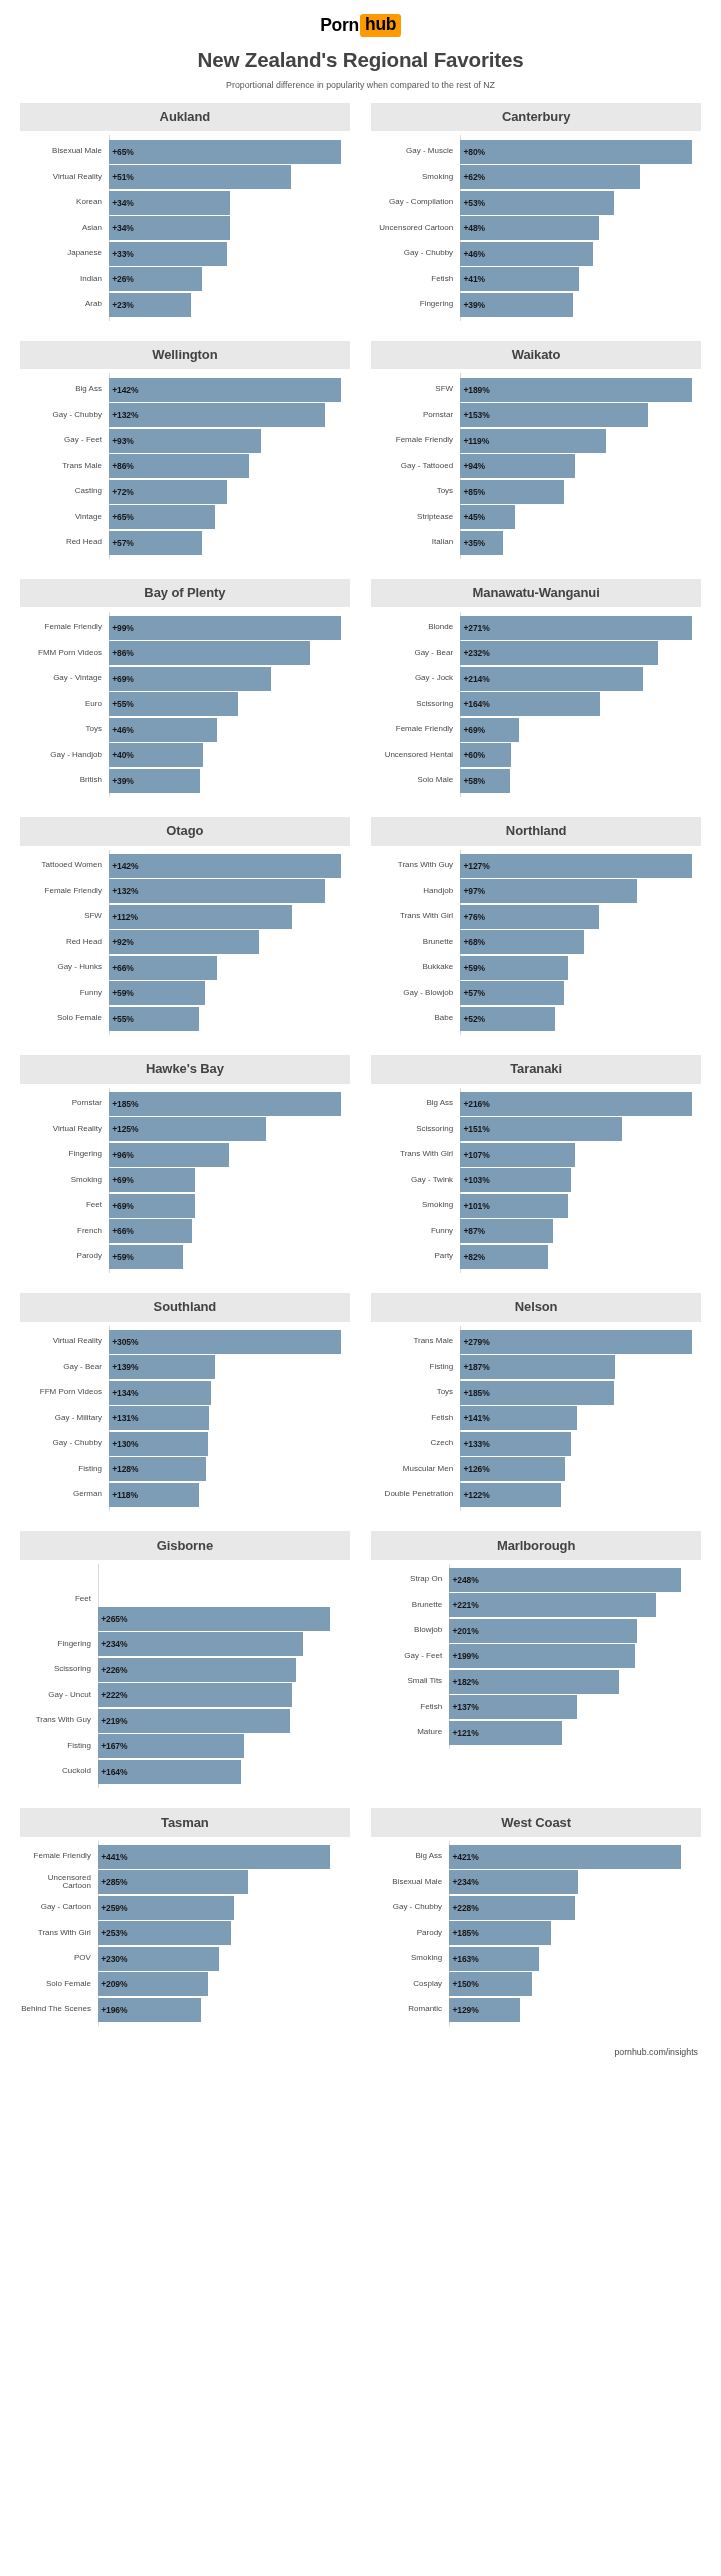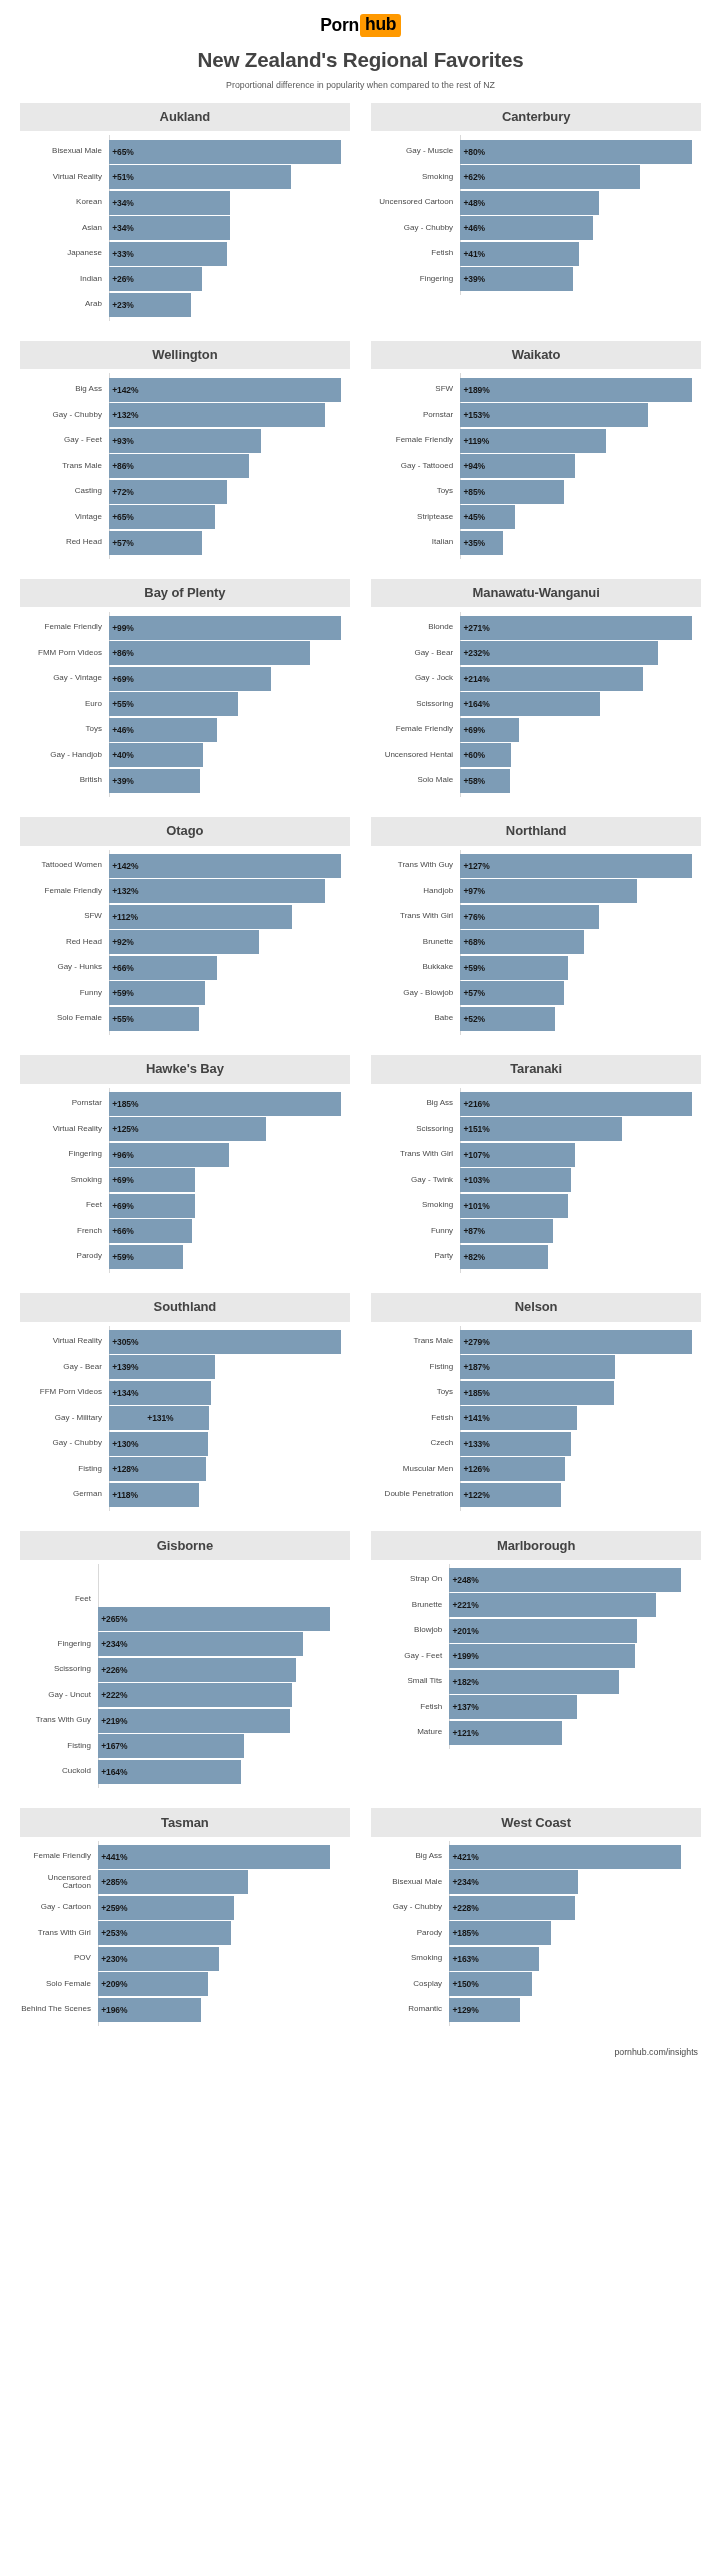--- a/index.html
+++ b/index.html
@@ -198,20 +198,28 @@
             </div>
             <div class="row">
               <div class="row-label" style="width: 89px;">Smoking</div>
               <div class="row-barwrap">
                 <div class="bar" style="width: 180px;">
                   <span class="bar-value">+62%</span>
                 </div>
               </div>
             </div>
             <div class="row">
+              <div class="row-label" style="width: 89px;">Gay - Compilation</div>
+              <div class="row-barwrap">
+                <div class="bar" style="width: 154px;">
+                  <span class="bar-value">+53%</span>
+                </div>
+              </div>
+            </div>
+            <div class="row">
               <div class="row-label" style="width: 89px;">Uncensored Cartoon</div>
               <div class="row-barwrap">
                 <div class="bar" style="width: 139px;">
                   <span class="bar-value">+48%</span>
                 </div>
               </div>
             </div>
             <div class="row">
               <div class="row-label" style="width: 89px;">Gay - Chubby</div>
               <div class="row-barwrap">
@@ -767,21 +775,21 @@
               <div class="row-label" style="width: 89px;">FFM Porn Videos</div>
               <div class="row-barwrap">
                 <div class="bar" style="width: 102px;">
                   <span class="bar-value">+134%</span>
                 </div>
               </div>
             </div>
             <div class="row">
               <div class="row-label" style="width: 89px;">Gay - Military</div>
               <div class="row-barwrap">
-                <div class="bar" style="width: 100px; justify-content: center;">
+                <div class="bar" style="width: 100px;">
                   <span class="bar-value">+131%</span>
                 </div>
               </div>
             </div>
             <div class="row">
               <div class="row-label" style="width: 89px;">Gay - Chubby</div>
               <div class="row-barwrap">
                 <div class="bar" style="width: 99px;">
                   <span class="bar-value">+130%</span>
                 </div>

